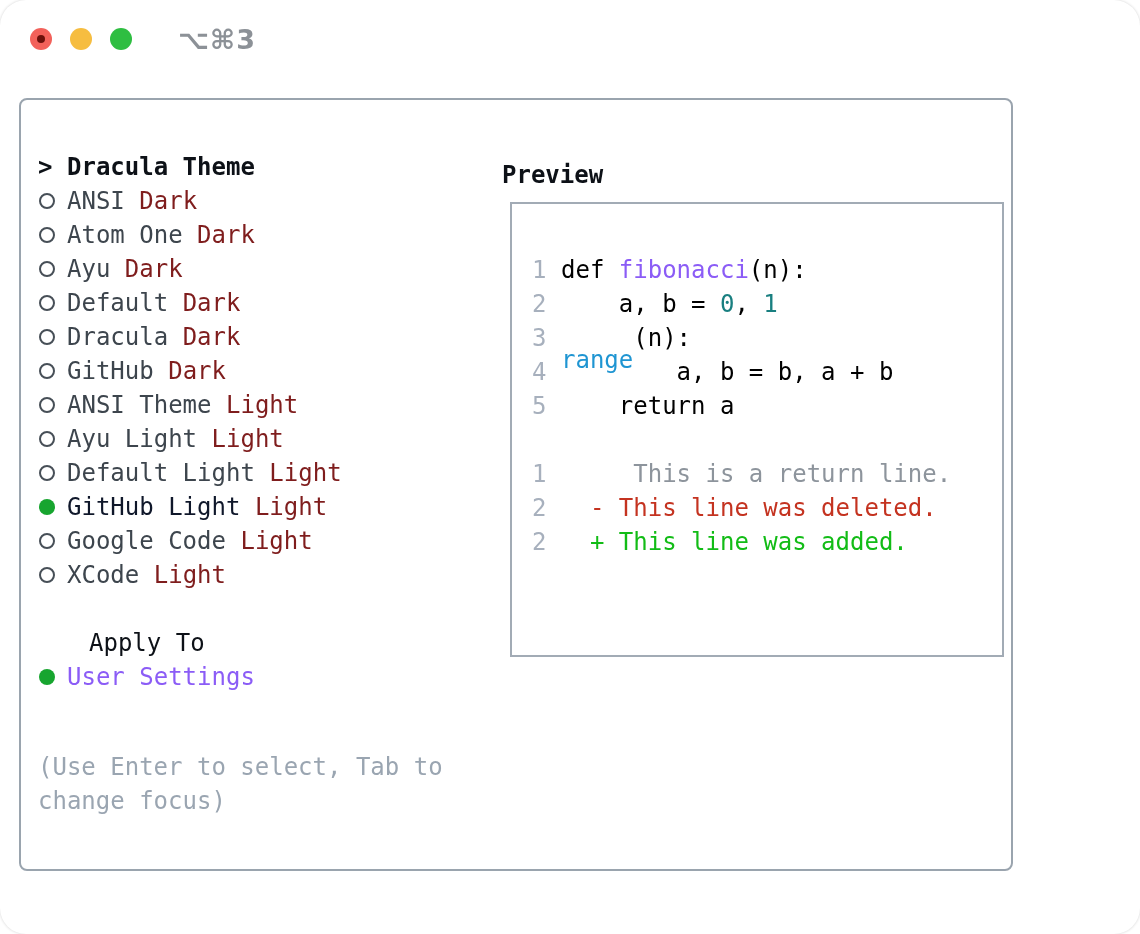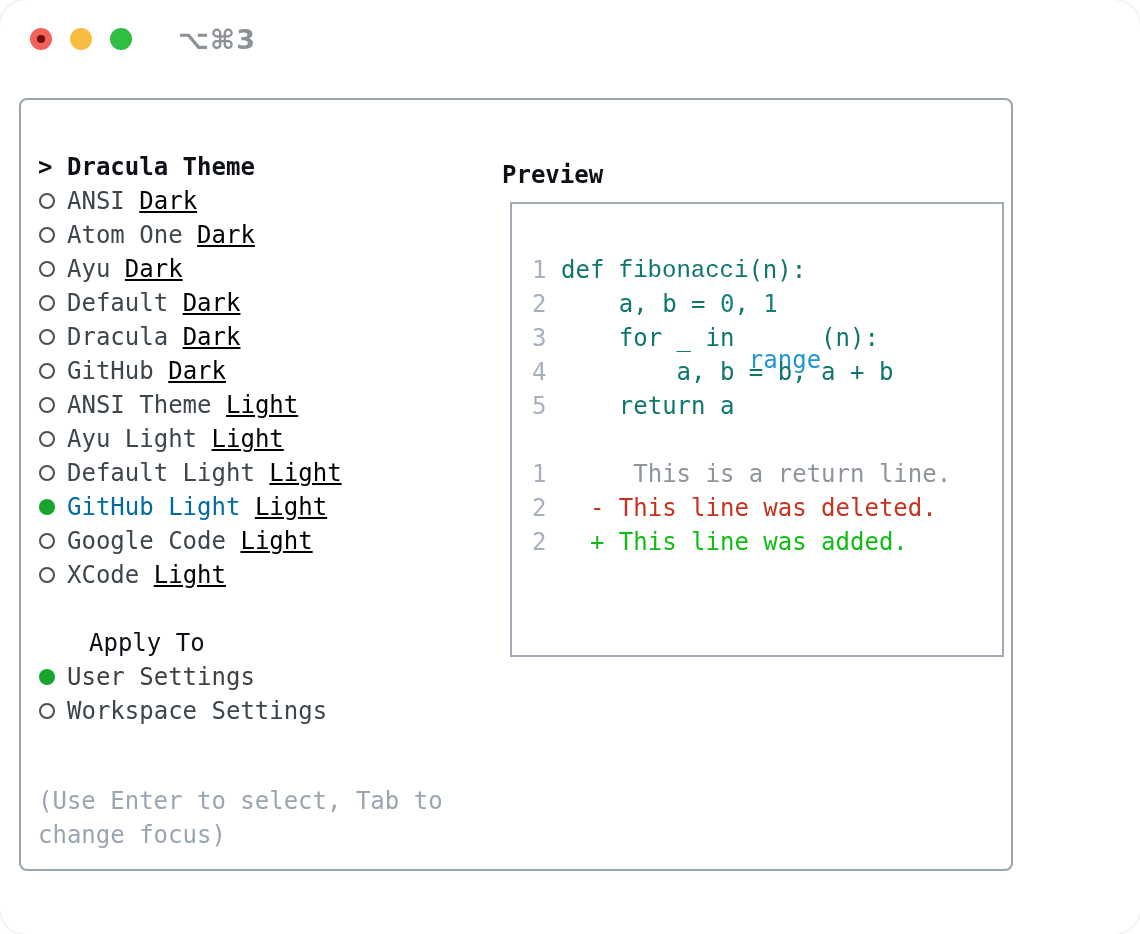--- a/index.html
+++ b/index.html
@@ -38,42 +38,42 @@
   .row { height:34px; display:flex; align-items:center; white-space:pre; font-size:24px; }
   .mark { width:29px; display:inline-flex; align-items:center; flex:none; }
   .prompt { color:#0d1117; font-weight:700; }
   .radio {
     width:12px; height:12px; border:2px solid #474f57; border-radius:50%;
     display:inline-block; margin-left:1px;
   }
   .radio.on { width:16px; height:16px; border:0; background:#17a52f; }
   .hdr { color:#0d1117; font-weight:700; }
   .tname { color:#3d454d; }
-  .tsuffix { color:#000000; margin-left:14.5px;text-decoration:underline; }
-  .row.sel .tname { color:#0369a1; }
-  .row.sel .opt-label { color:#404040; }
+  .tsuffix { color:#7f1d1d; margin-left:14.5px; }
+  .row.sel .tname { color:#0f172a; }
+  .row.sel .opt-label { color:#8b5cf6; }
   .opt-label { color:#3d454d; }
   .subhdr { color:#0d1117;margin-left:22px; }
   .blank { height:34px; }
   .hint { color:#9aa5b1;margin-top:44px; }
 
   
   .preview-title {
     position:absolute; left:481px; top:50px; height:34px; display:flex; align-items:center;
     font-size:24px; font-weight:700; color:#0d1117;margin-top:8px;
   }
   .preview-box {
     position:absolute; left:489px; top:102px; width:470px; height:402px;
     border:2px solid #a2abb5; background:#ffffff;
     padding:49px 0 0 20px; box-sizing:content-box; overflow:hidden;
   }
   .cline { height:34px; display:flex; align-items:center; white-space:pre; font-size:24px; }
   .ln { display:inline-block; width:29px; color:#a7b0bd; flex:none; }
-  .c-code    { color:#0f766e; }
-  .c-func    { color:#0f766e;font-family:Liberation Mono, monospace; }
+  .c-code    { color:#000000; }
+  .c-func    { color:#8b5cf6; }
   .c-lit     { color:#197f80; }
   .c-builtin { color:#1f95d2;margin-top:44px; }
   .c-ctx     { color:#8d949c; }
   .c-del     { color:#c43320; }
   .c-add     { color:#12bc16; }
 </style>
 </head>
 <body>
 
 <div class="window">
@@ -158,24 +158,20 @@
       <div class="blank"></div>
 
       <div class="row">
         <span class="mark"></span>
         <span class="subhdr">Apply To</span>
       </div>
       <div class="row sel">
         <span class="mark"><span class="radio on"></span></span>
         <span class="opt-label">User Settings</span>
       </div>
-      <div class="row">
-        <span class="mark"><span class="radio"></span></span>
-        <span class="opt-label">Workspace Settings</span>
-      </div>
 
       <div class="blank"></div>
 
       <div class="row">
         <span class="hint">(Use Enter to select, Tab to</span>
       </div>
       <div class="row">
         <span class="hint">change focus)</span>
       </div>
     </div>
@@ -185,21 +181,21 @@
     </div>
 
     <div class="preview-box">
       <div class="cline">
         <span class="ln">1</span><span class="c-code">def </span><span class="c-func">fibonacci</span><span class="c-code">(n):</span>
       </div>
       <div class="cline">
         <span class="ln">2</span><span class="c-code">    a, b = </span><span class="c-lit">0</span><span class="c-code">, </span><span class="c-lit">1</span>
       </div>
       <div class="cline">
-        <span class="ln">3</span><span class="c-code">    for _ in </span><span class="c-builtin">range</span><span class="c-code">(n):</span>
+        <span class="ln">3</span><span class="c-builtin">range</span><span class="c-code">(n):</span>
       </div>
       <div class="cline">
         <span class="ln">4</span><span class="c-code">        a, b = b, a + b</span>
       </div>
       <div class="cline">
         <span class="ln">5</span><span class="c-code">    return a</span>
       </div>
       <div class="cline"></div>
       <div class="cline">
         <span class="ln">1</span><span class="c-ctx">     This is a return line.</span>

